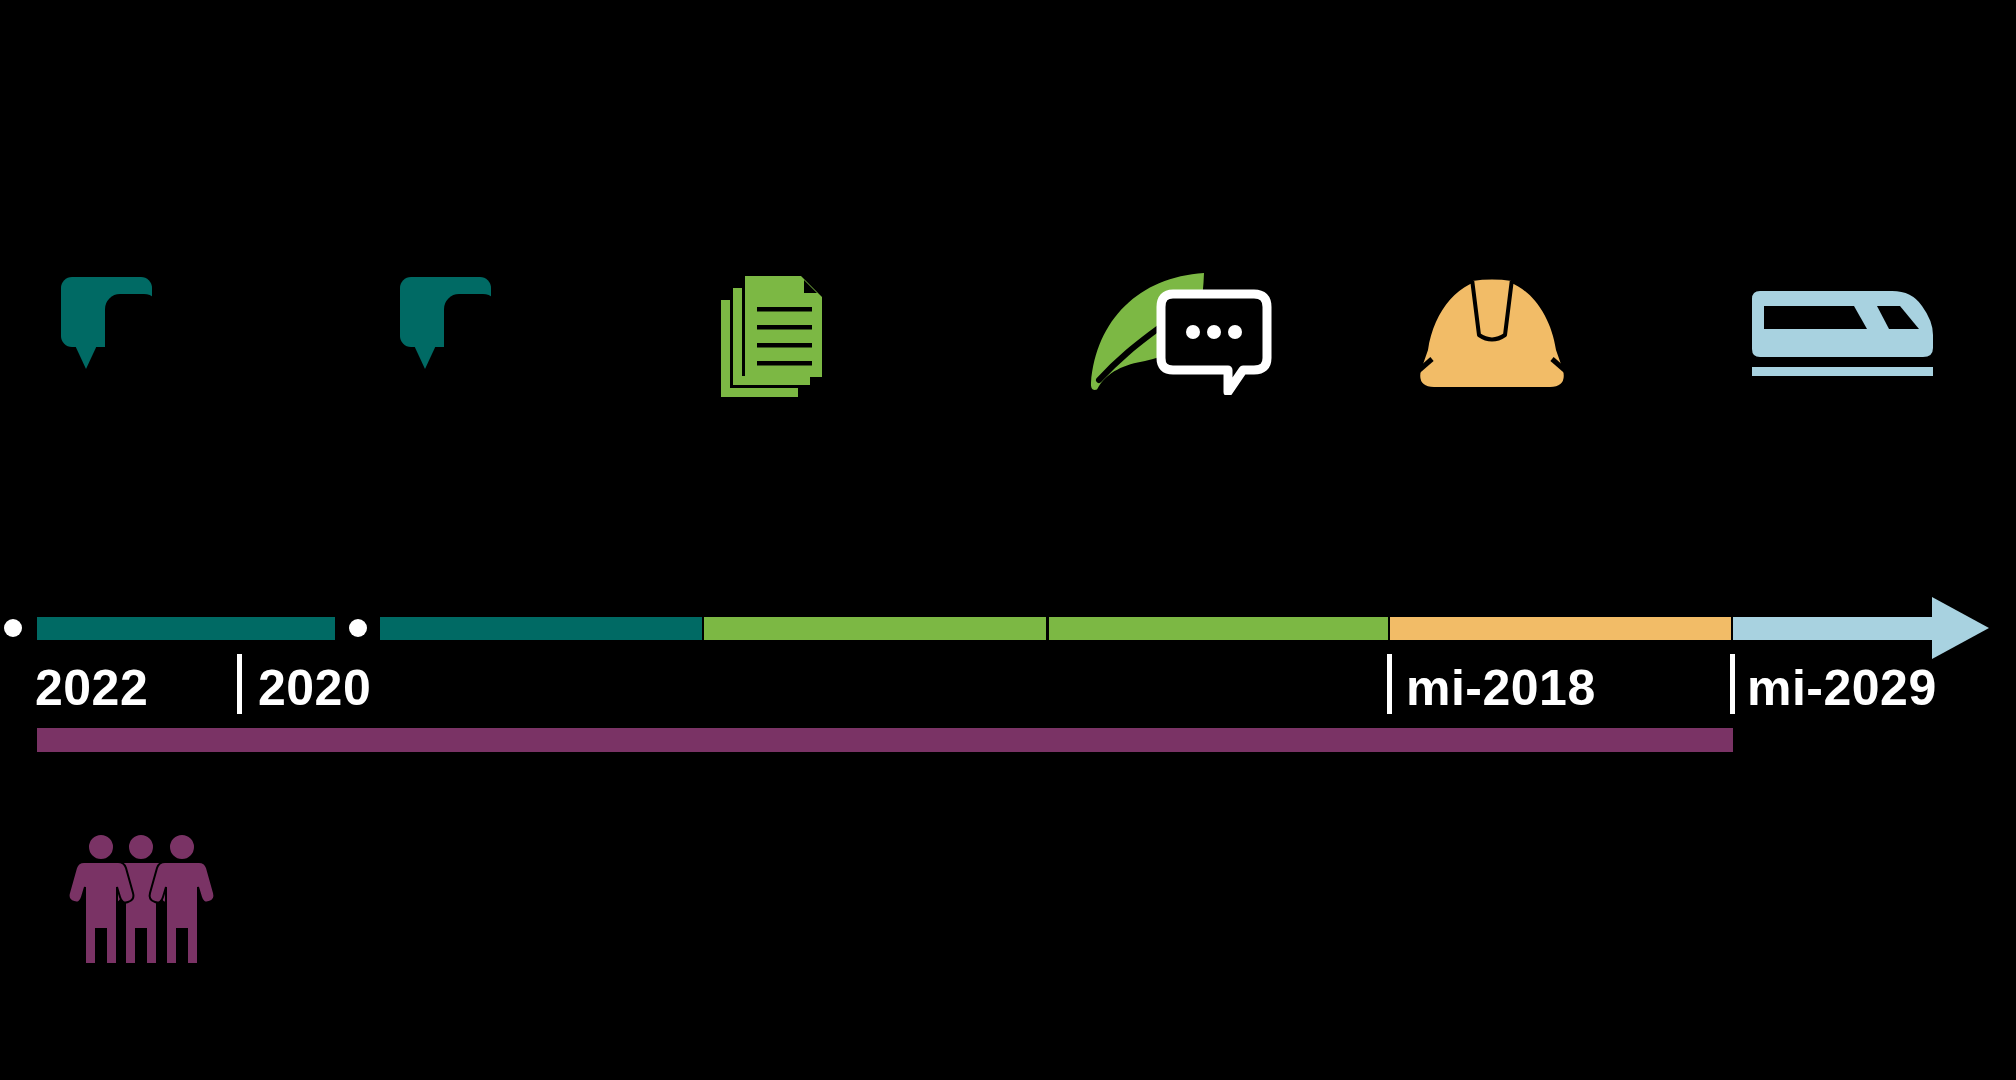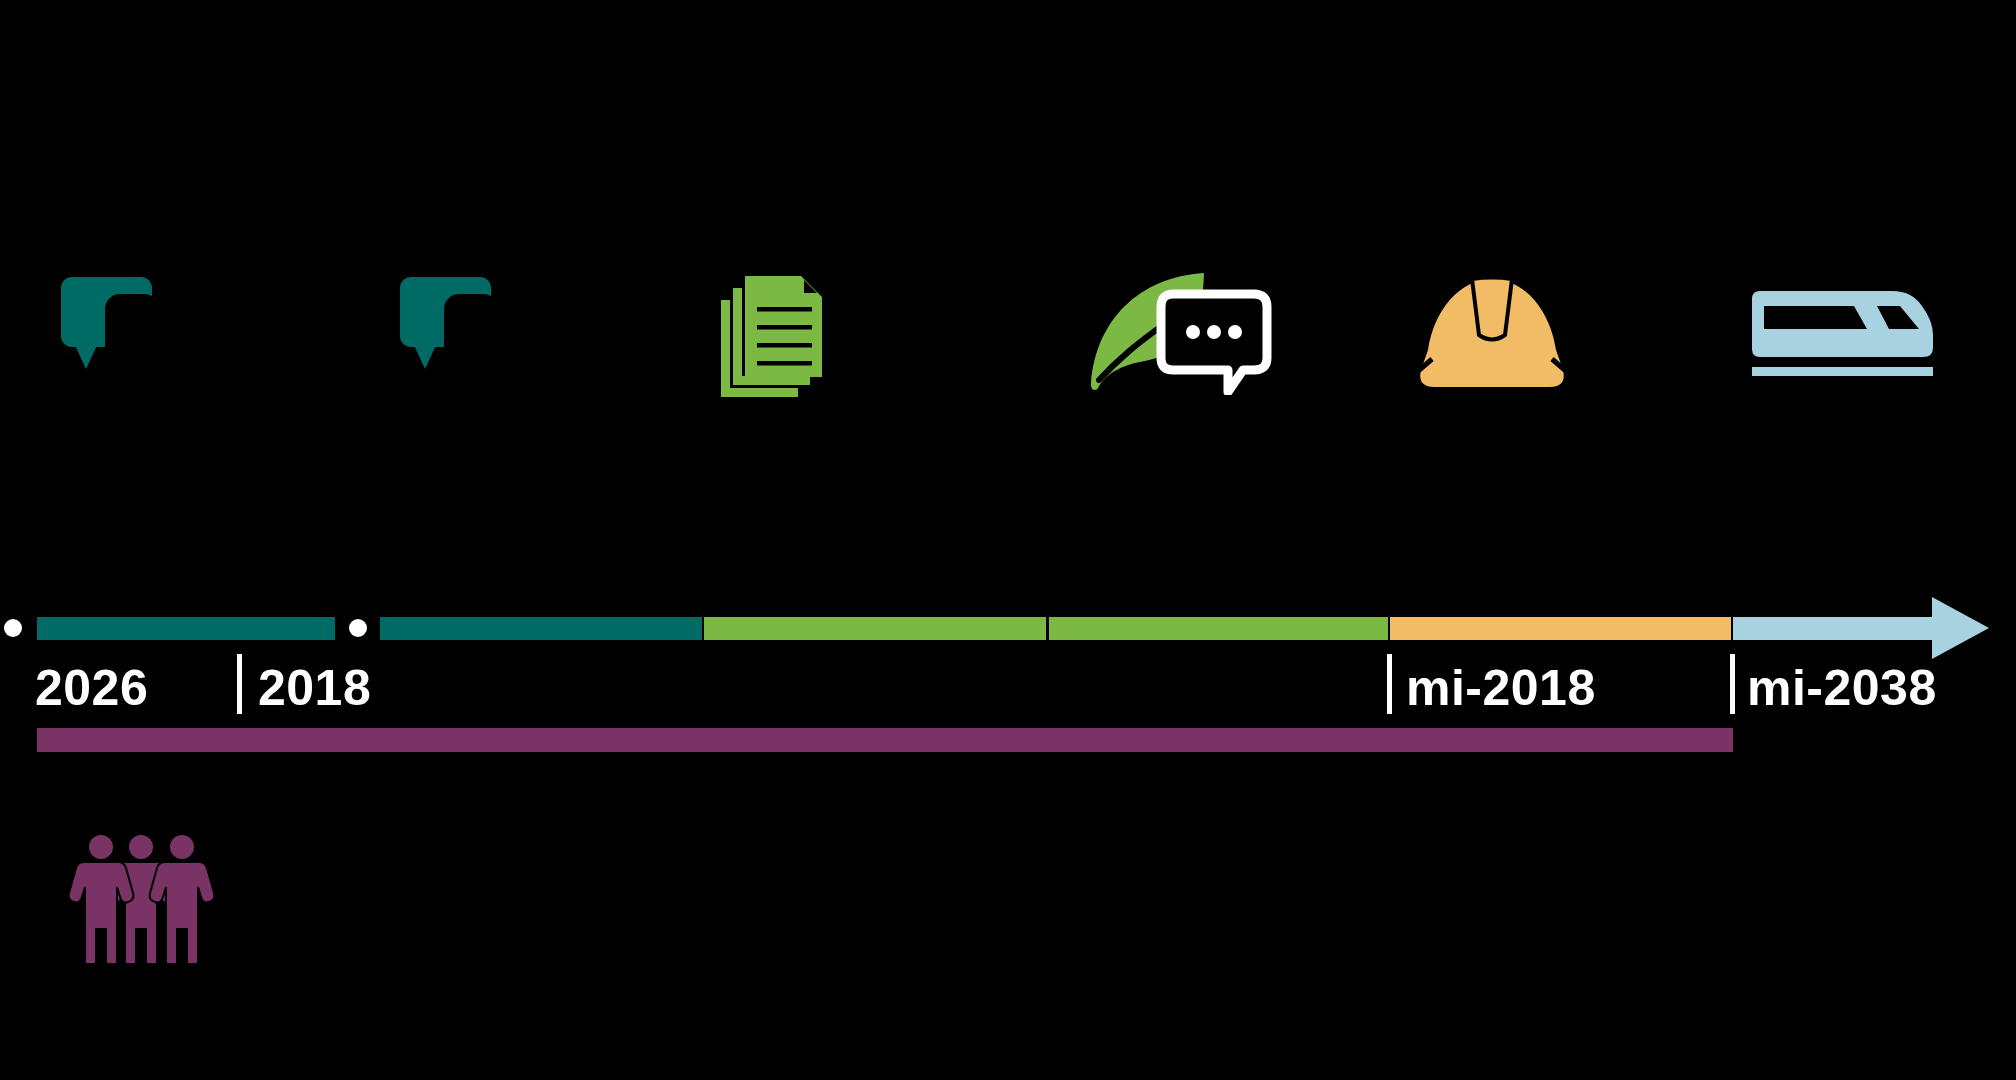--- a/index.html
+++ b/index.html
@@ -94,24 +94,24 @@
   <div class="bar seg2"></div>
   <div class="bar seg3"></div>
   <div class="bar seg4"></div>
   <div class="bar seg5"></div>
   <div class="bar seg6"></div>
   <div class="arrowhead"></div>
 
   <div class="tick tick1"></div>
   <div class="tick tick2"></div>
   <div class="tick tick3"></div>
-  <div class="year y0">2026</div>
-  <div class="year y1">2018</div>
+  <div class="year y0">2022</div>
+  <div class="year y1">2020</div>
   <div class="year y2">mi-2018</div>
-  <div class="year y3">mi-2038</div>
+  <div class="year y3">mi-2029</div>
 
   <div class="duration-bar"></div>
 
   <svg class="abs" style="left:68px;top:834px" width="150" height="134" viewBox="0 0 150 134">
     <defs>
       <g id="person">
         <circle cx="30" cy="13" r="13"></circle>
         <path d="M13,28 H47 Q53,28 55,34 L62,59 Q64,66 57,68 Q51,70 49,63 L46,53 L46,130 H35 L35,95 H25 L25,130 H14 L14,53 L11,63 Q9,70 3,68 Q-4,66 -2,59 L5,34 Q7,28 13,28 Z"></path>
       </g>
     </defs>

